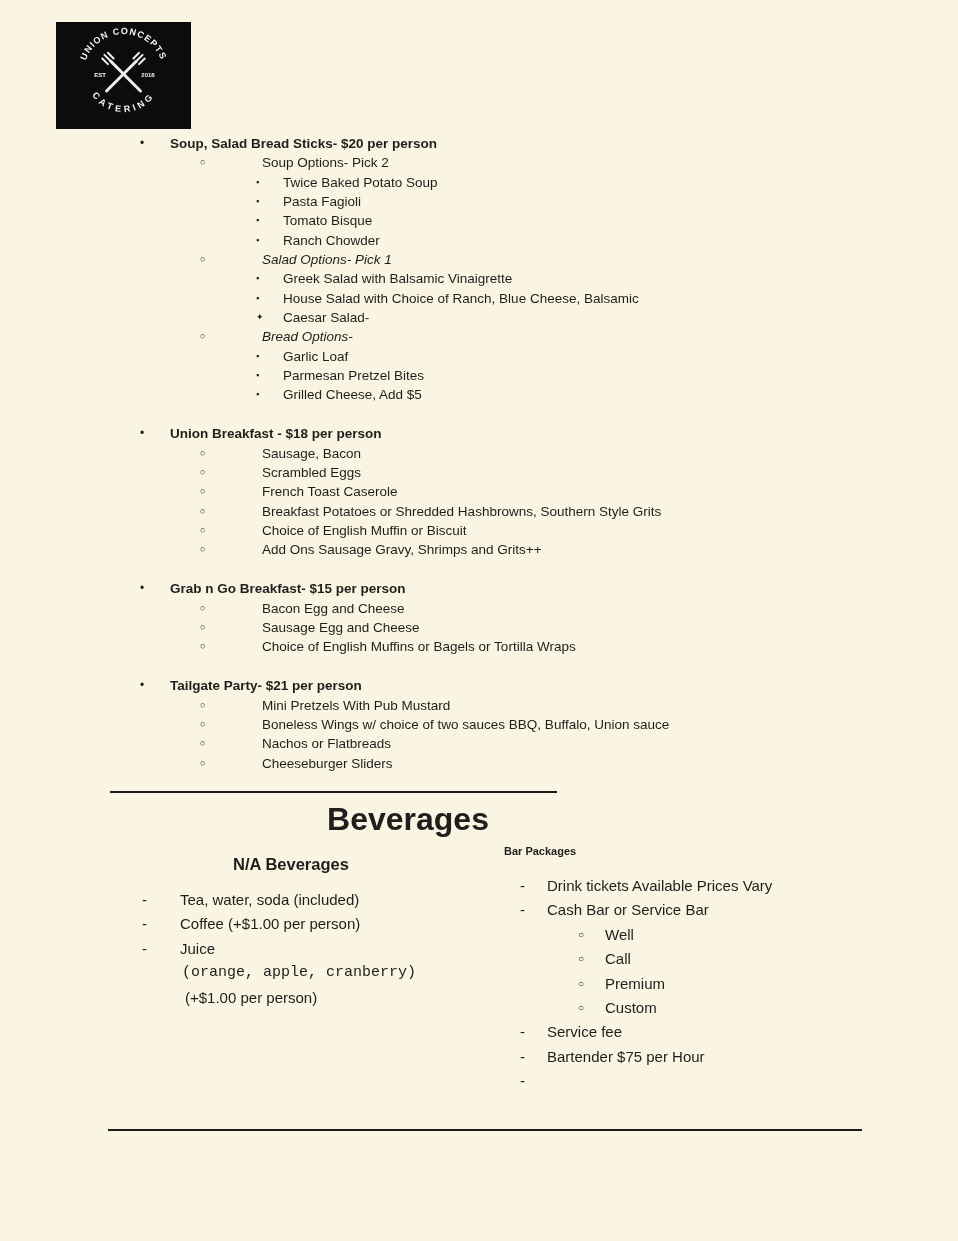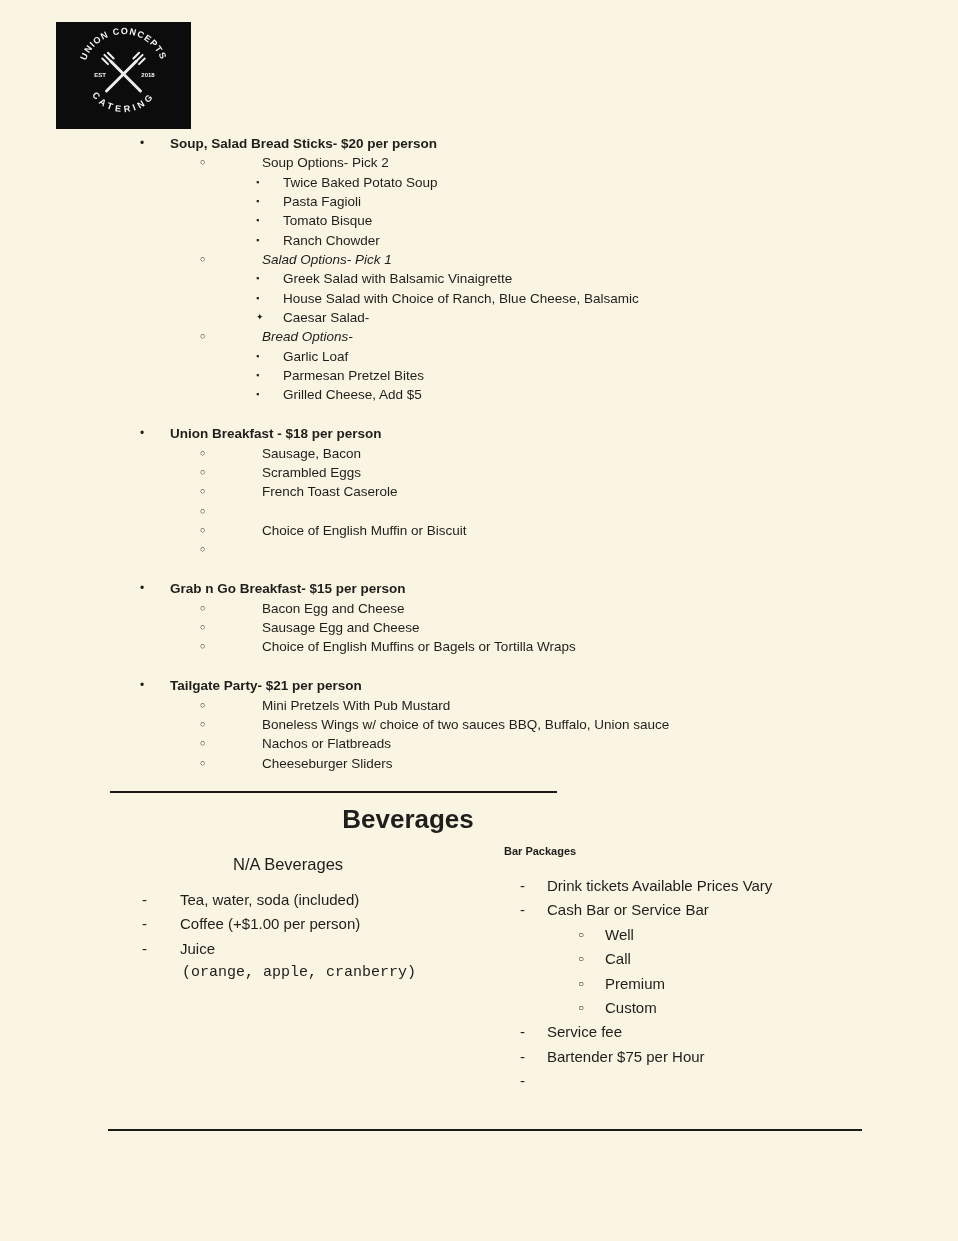--- a/index.html
+++ b/index.html
@@ -25,22 +25,22 @@
   .lv2 .t{left:242px;margin-left:20px;}
   .lv2.ital .t{font-style:italic;}
   .lv3 .b{left:256px;font-size:9px;}
   .lv3 .t{left:283px;}
   .gap{height:19.6px;}
   
   .sep1{position:absolute;left:110px;top:791px;width:447px;height:2px;background:#1A1A18;}
   .sep2{position:absolute;left:108px;top:1129px;width:754px;height:2px;background:#1A1A18;}
   
   .bev-title{position:absolute;left:258px;top:804px;width:300px;text-align:center;
-    font-size:26px;font-weight:bold;line-height:30px;}
-  .na-head{position:absolute;left:233px;top:853px;font-size:16.5px;font-weight:normal;line-height:22px;}
+    font-size:32px;font-weight:bold;line-height:30px;}
+  .na-head{position:absolute;left:233px;top:853px;font-size:16.5px;font-weight:bold;line-height:22px;}
   .bar-head{position:absolute;left:504px;top:840px;font-size:11px;font-weight:bold;line-height:22px;}
   .na-list{position:absolute;left:0;top:888px;width:500px;font-size:15px;}
   .bar-list{position:absolute;left:0;top:874px;width:958px;font-size:15px;}
   .brow{position:relative;height:24.4px;line-height:24.4px;white-space:nowrap;}
   .brow .b{position:absolute;}
   .brow .t{position:absolute;}
   .na-list .b{left:142px;}
   .na-list .t{left:168px;margin-left:12px;}
   .na-list .cont .t{left:170px;font-family:Liberation Mono, monospace;}
   .na-list .cont2 .t{left:173px;}
@@ -154,27 +154,29 @@
     <div class="mrow lv2">
         <span class="b">○</span>
         <span class="t">Scrambled Eggs</span>
       </div>
     <div class="mrow lv2">
         <span class="b">○</span>
         <span class="t">French Toast Caserole</span>
       </div>
     <div class="mrow lv2">
         <span class="b">○</span>
+        <span class="t">Breakfast Potatoes or Shredded Hashbrowns, Southern Style Grits</span>
       </div>
     <div class="mrow lv2">
         <span class="b">○</span>
         <span class="t">Choice of English Muffin or Biscuit</span>
       </div>
     <div class="mrow lv2">
         <span class="b">○</span>
+        <span class="t">Add Ons Sausage Gravy, Shrimps and Grits++</span>
       </div>
 
     <div class="gap"></div>
 
     <div class="mrow lv1">
         <span class="b">•</span>
         <span class="t">Grab n Go Breakfast- $15 per person</span>
       </div>
     <div class="mrow lv2">
         <span class="b">○</span>
@@ -228,20 +230,23 @@
         <span class="b">-</span>
         <span class="t">Coffee (+$1.00 per person)</span>
       </div>
     <div class="brow">
         <span class="b">-</span>
         <span class="t">Juice</span>
       </div>
     <div class="brow cont">
         <span class="t">(orange, apple, cranberry)</span>
       </div>
+    <div class="brow cont2">
+        <span class="t">(+$1.00 per person)</span>
+      </div>
   </div>
 
   <div class="bar-list">
     <div class="brow d">
         <span class="b">-</span>
         <span class="t">Drink tickets Available Prices Vary</span>
       </div>
     <div class="brow d">
         <span class="b">-</span>
         <span class="t">Cash Bar or Service Bar</span>

